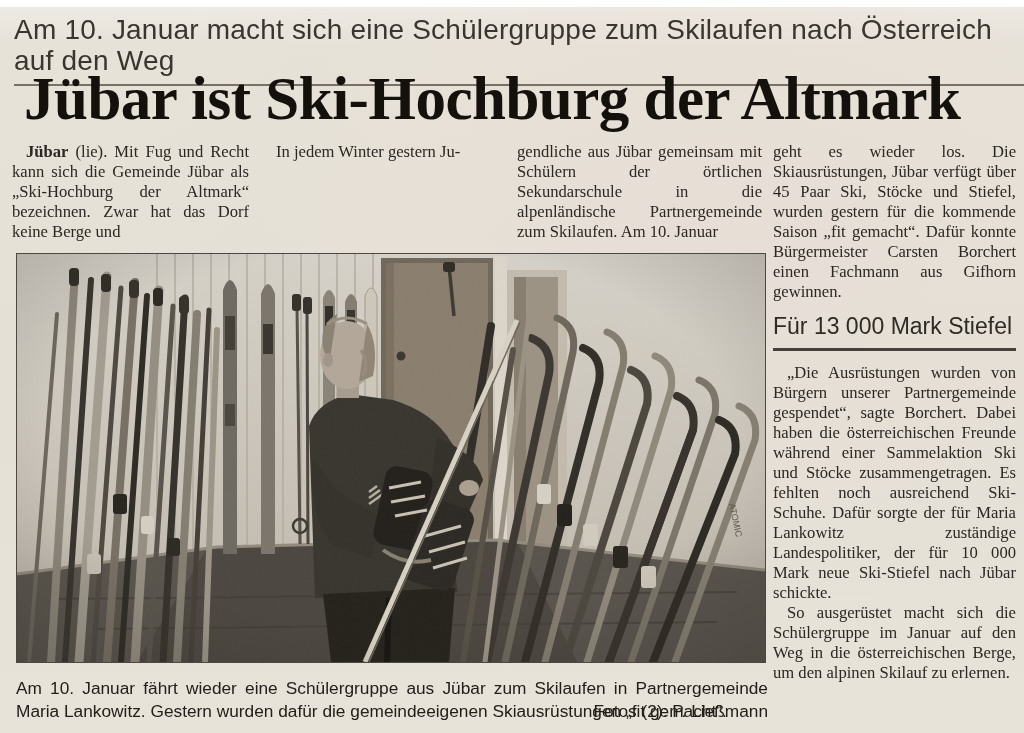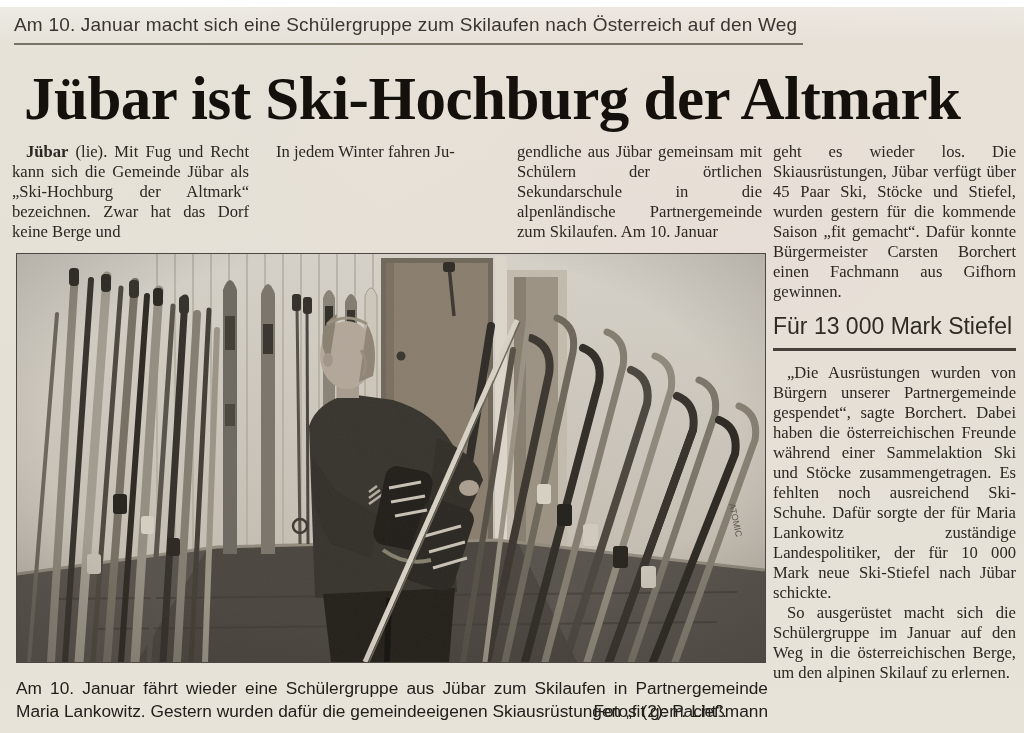--- a/index.html
+++ b/index.html
@@ -12,21 +12,21 @@
       linear-gradient(180deg,#efece6 0%, #e6e2d8 6%, #e4e0d6 55%, #e7e3d9 100%);
     font-family:"Liberation Serif", serif;
     color:#262320;
   }
   .page::before{ 
     content:"";position:absolute;left:0;top:0;width:100%;height:7px;background:#fff;
   }
   .kicker{
     position:absolute;left:14px;top:15px;
     font-family:"Liberation Sans", sans-serif;
-    font-size:19px;line-height:1.1;color:#3a362f;
+    font-size:28px;line-height:1.1;color:#3a362f;
     border-bottom:2px solid #777166;
     padding:0 6px 7px 0;
     letter-spacing:.2px;
   }
   .headline{
     position:absolute;left:8px;top:52px;width:1012px;
     font-family:"Liberation Serif", serif;
     font-weight:bold;font-size:61px;line-height:1.02;
     color:#14110d;white-space:nowrap;letter-spacing:-.5px;
     margin:16px;
@@ -72,21 +72,21 @@
 
   <div class="kicker">Am 10. Januar macht sich eine Schülergruppe zum Skilaufen nach Österreich auf den Weg</div>
 
   <h1 class="headline">Jübar ist Ski-Hochburg der Altmark</h1>
 
   <div class="col col-1">
     <p class="indent"><span class="lead-word">Jübar</span><span> (lie). Mit Fug und Recht kann sich die Gemeinde Jübar als „Ski-Hochburg der Altmark“ bezeichnen. Zwar hat das Dorf keine Berge und</span></p>
   </div>
 
   <div class="col col-2">
-    <p class="indent">In jedem Winter fahren Ju-</p>
+    <p class="indent">In jedem Winter gestern Ju-</p>
   </div>
 
   <div class="col col-3">
     <p>gendliche aus Jübar gemeinsam mit Schülern der örtlichen Sekundarschule in die alpenländische Partnergemeinde zum Skilaufen. Am 10. Januar</p>
   </div>
 
   <div class="col col-4">
     <p>geht es wieder los. Die Skiausrüstungen, Jübar verfügt über 45 Paar Ski, Stöcke und Stiefel, wurden gestern für die kommende Saison „fit gemacht“. Dafür konnte Bürgermeister Carsten Borchert einen Fachmann aus Gifhorn gewinnen.</p>
     <h2 class="subhead">Für 13 000 Mark Stiefel</h2>
     <p class="indent">„Die Ausrüstungen wurden von Bürgern unserer Partnergemeinde gespendet“, sagte Borchert. Dabei haben die österreichischen Freunde während einer Sammelaktion Ski und Stöcke zusammengetragen. Es fehlten noch ausreichend Ski-Schuhe. Dafür sorgte der für Maria Lankowitz zuständige Landespolitiker, der für 10 000 Mark neue Ski-Stiefel nach Jübar schickte.</p>

